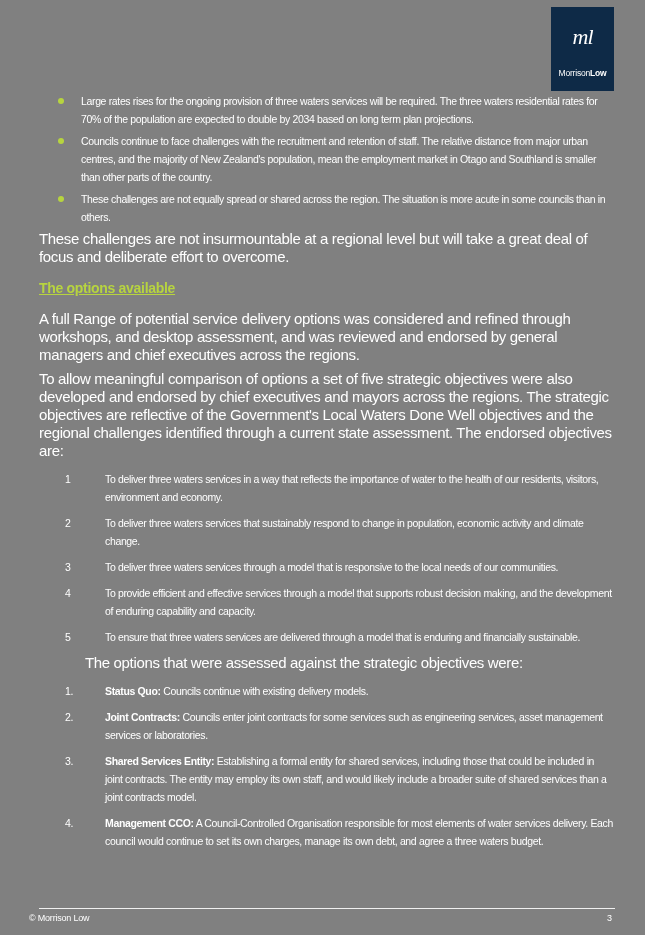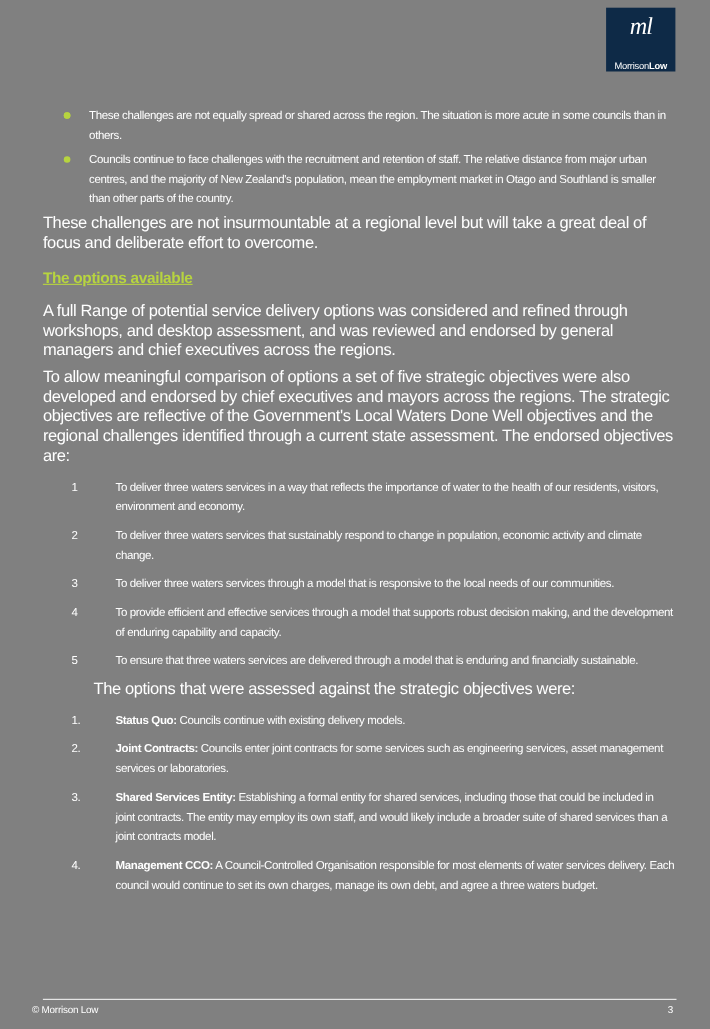--- a/index.html
+++ b/index.html
@@ -6,21 +6,21 @@
     body {
       width: 645px; height: 935px;
       background: #808080;
       font-family: "Liberation Sans", sans-serif;
       color: #ffffff;
       position: relative;
       overflow: hidden;
     }
     .logo {
       position: absolute; left: 551px; top: 7px;
-      width: 63px; height: 58px;
+      width: 63px; height: 84px;
       background: #0e2a47;
       display: flex; flex-direction: column; align-items: center; justify-content: center;
     }
     .logo-mark {
       font-family: "Liberation Serif", serif; font-style: italic;
       font-size: 22px; color: #ffffff; line-height: 22px; letter-spacing: -1px;
       margin-top: 6px;
     }
     .logo-text { font-size: 8.5px; color: #ffffff; margin-top: 20px; letter-spacing: -0.2px; }
     .logo-text b { font-weight: bold; }
@@ -68,23 +68,23 @@
 </head>
 <body>
 
 <div class="logo">
   <div class="logo-mark">ml</div>
   <div class="logo-text"><span>Morrison</span><b>Low</b></div>
 </div>
 
 <div class="content">
   <ul class="bullets">
-    <li><span class="dot"></span></li>
+    <li><span class="dot"></span><span>Large rates rises for the ongoing provision of three waters services will be required. The three waters residential rates for 70% of the population are expected to double by 2034 based on long term plan projections.</span></li>
+    <li><span class="dot"></span><span>Councils continue to face challenges with the recruitment and retention of staff. The relative distance from major urban centres, and the majority of New Zealand's population, mean the employment market in Otago and Southland is smaller than other parts of the country.</span></li>
     <li><span class="dot"></span><span>These challenges are not equally spread or shared across the region. The situation is more acute in some councils than in others.</span></li>
-    <li><span class="dot"></span><span>Councils continue to face challenges with the recruitment and retention of staff. The relative distance from major urban centres, and the majority of New Zealand's population, mean the employment market in Otago and Southland is smaller than other parts of the country.</span></li>
   </ul>
   <p class="body">These challenges are not insurmountable at a regional level but will take a great deal of focus and deliberate effort to overcome.</p>
 
   <h2 class="section">The options available</h2>
 
   <p class="body">A full Range of potential service delivery options was considered and refined through workshops, and desktop assessment, and was reviewed and endorsed by general managers and chief executives across the regions.</p>
   <p class="body" style="margin-bottom:10px;">To allow meaningful comparison of options a set of five strategic objectives were also developed and endorsed by chief executives and mayors across the regions. The strategic objectives are reflective of the Government's Local Waters Done Well objectives and the regional challenges identified through a current state assessment. The endorsed objectives are:</p>
 
   <ol class="numbered">
     <li><span class="num">1</span><span>To deliver three waters services in a way that reflects the importance of water to the health of our residents, visitors, environment and economy.</span></li>

